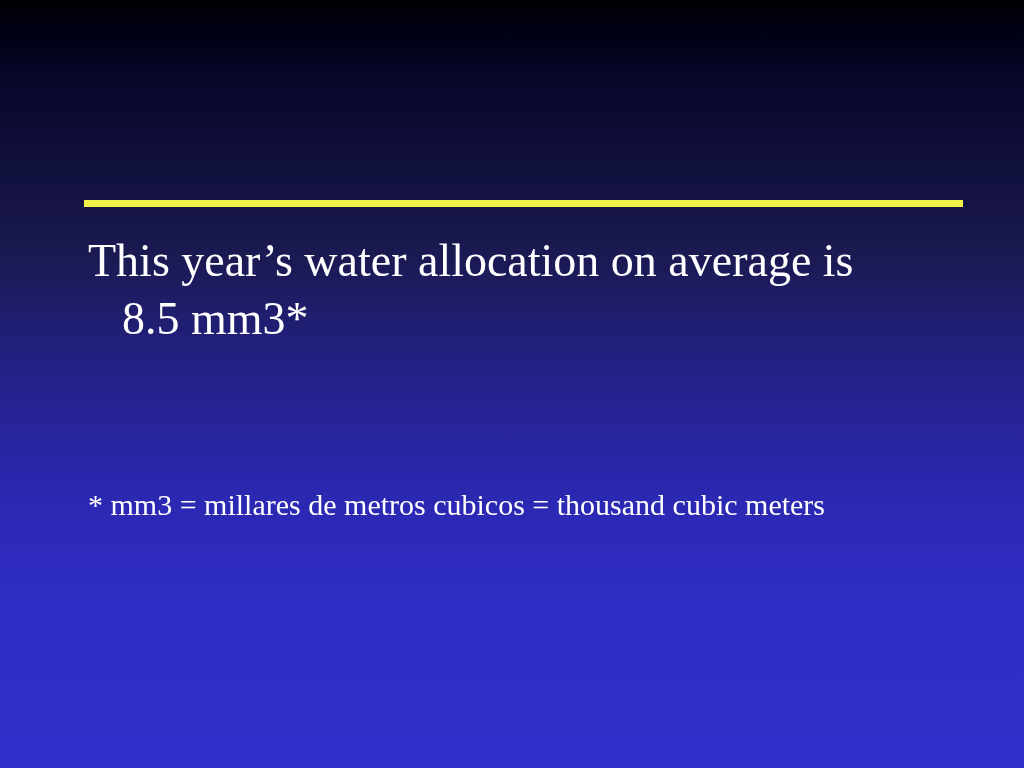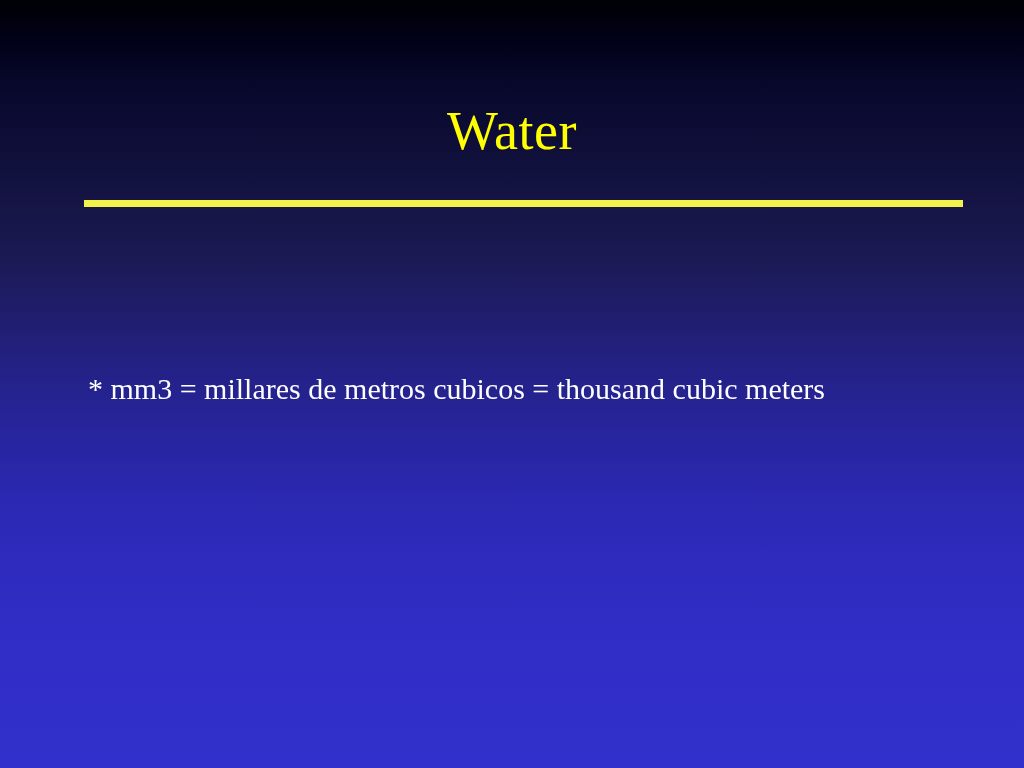--- a/index.html
+++ b/index.html
@@ -99,26 +99,26 @@
   .footnote > .first-line-pull {
     margin-left: -34px;
     text-align: right;
   }
 </style>
 </head>
 <body>
 
 <div class="slide">
 
-  <div class="title">Water</div>
 
   <div class="rule"></div>
 
   <div class="body-area">
 
+    <p class="para para-1"><span class="first-line-pull">This year’s water allocation on average is 8.5 mm3*</span></p>
 
     <div class="spacer-1"></div>
 
 
     <div class="spacer-2"></div>
 
     <p class="footnote"><span class="first-line-pull">* mm3 = millares de metros cubicos = thousand cubic meters</span></p>
 
   </div>
 

